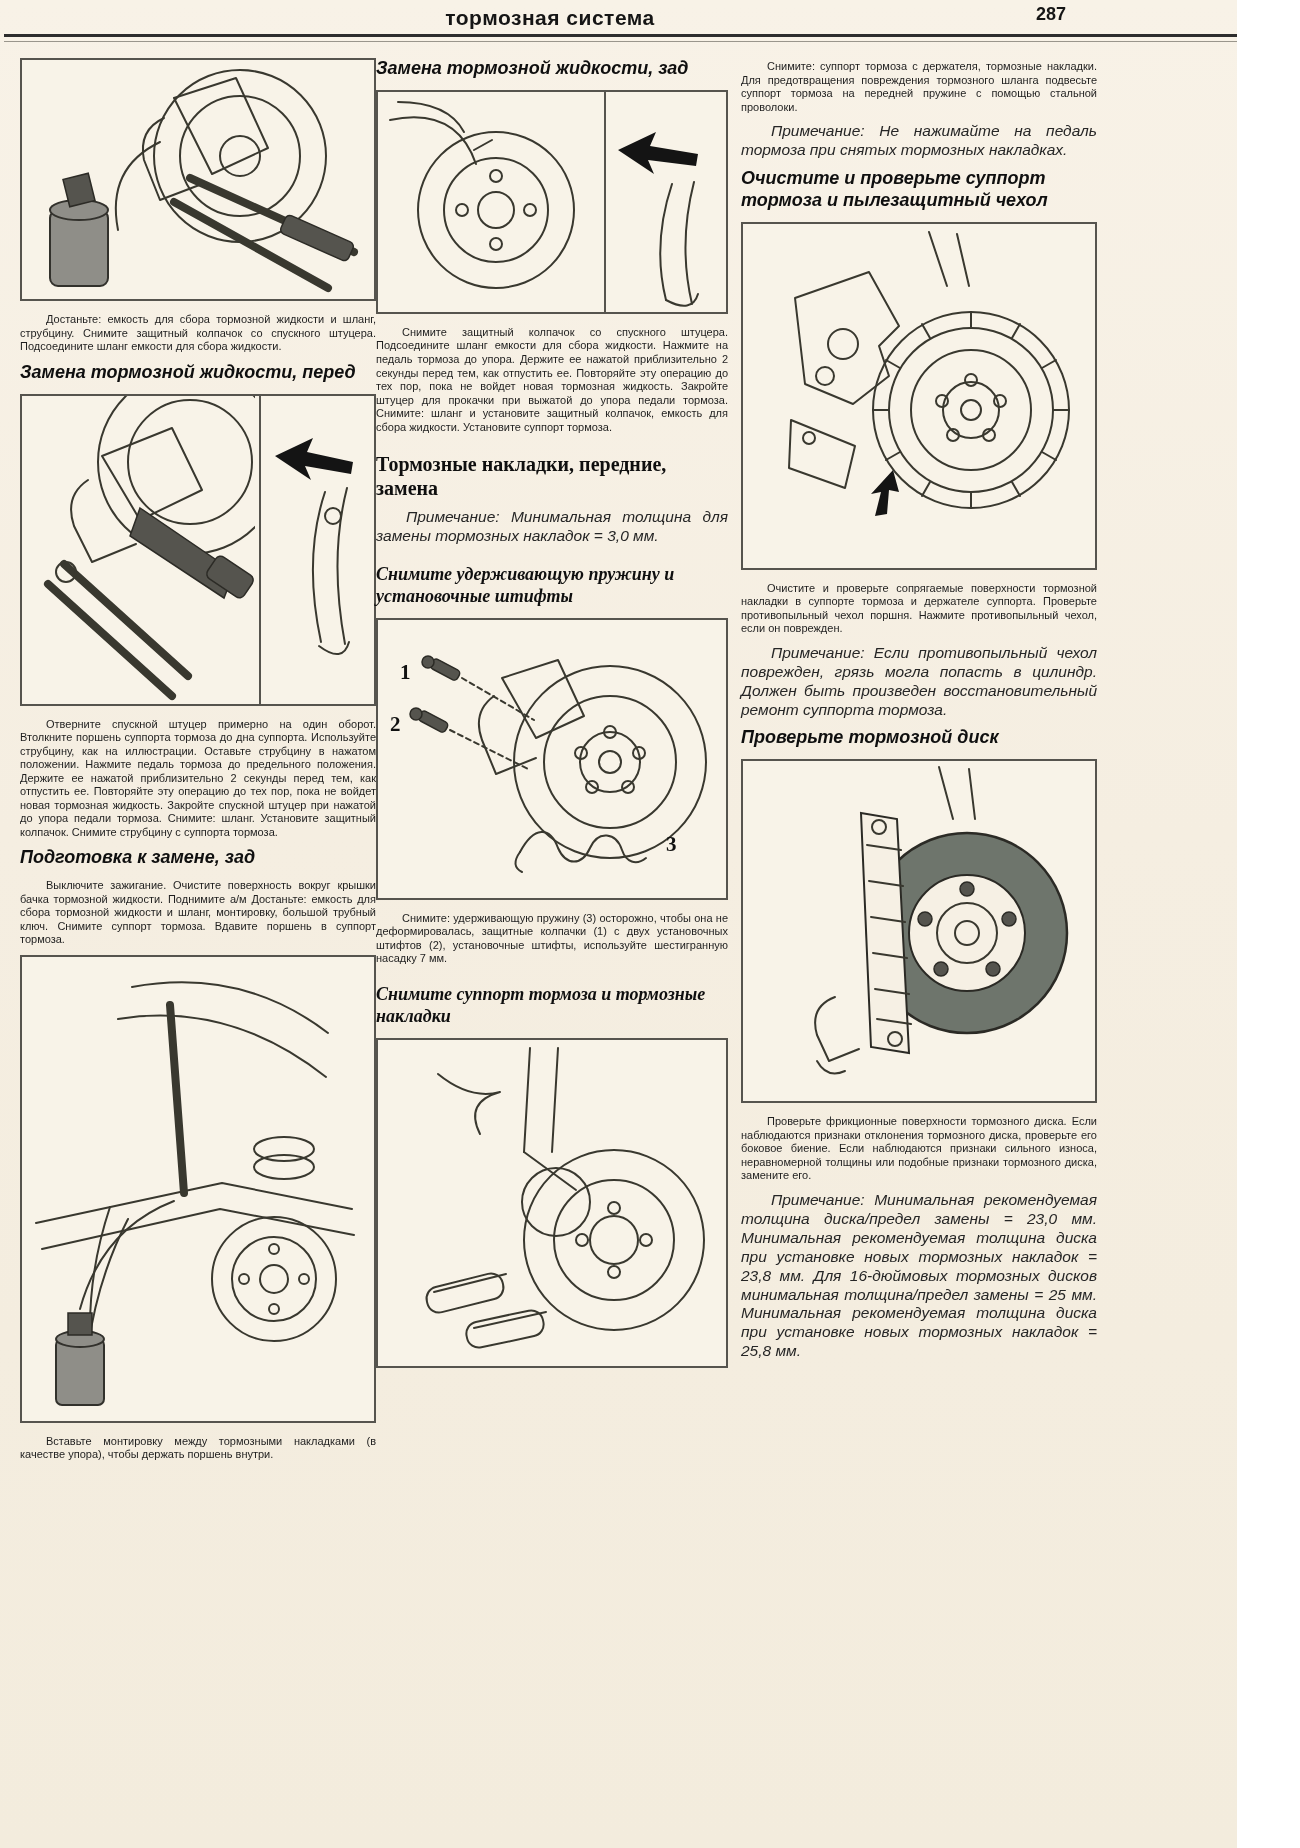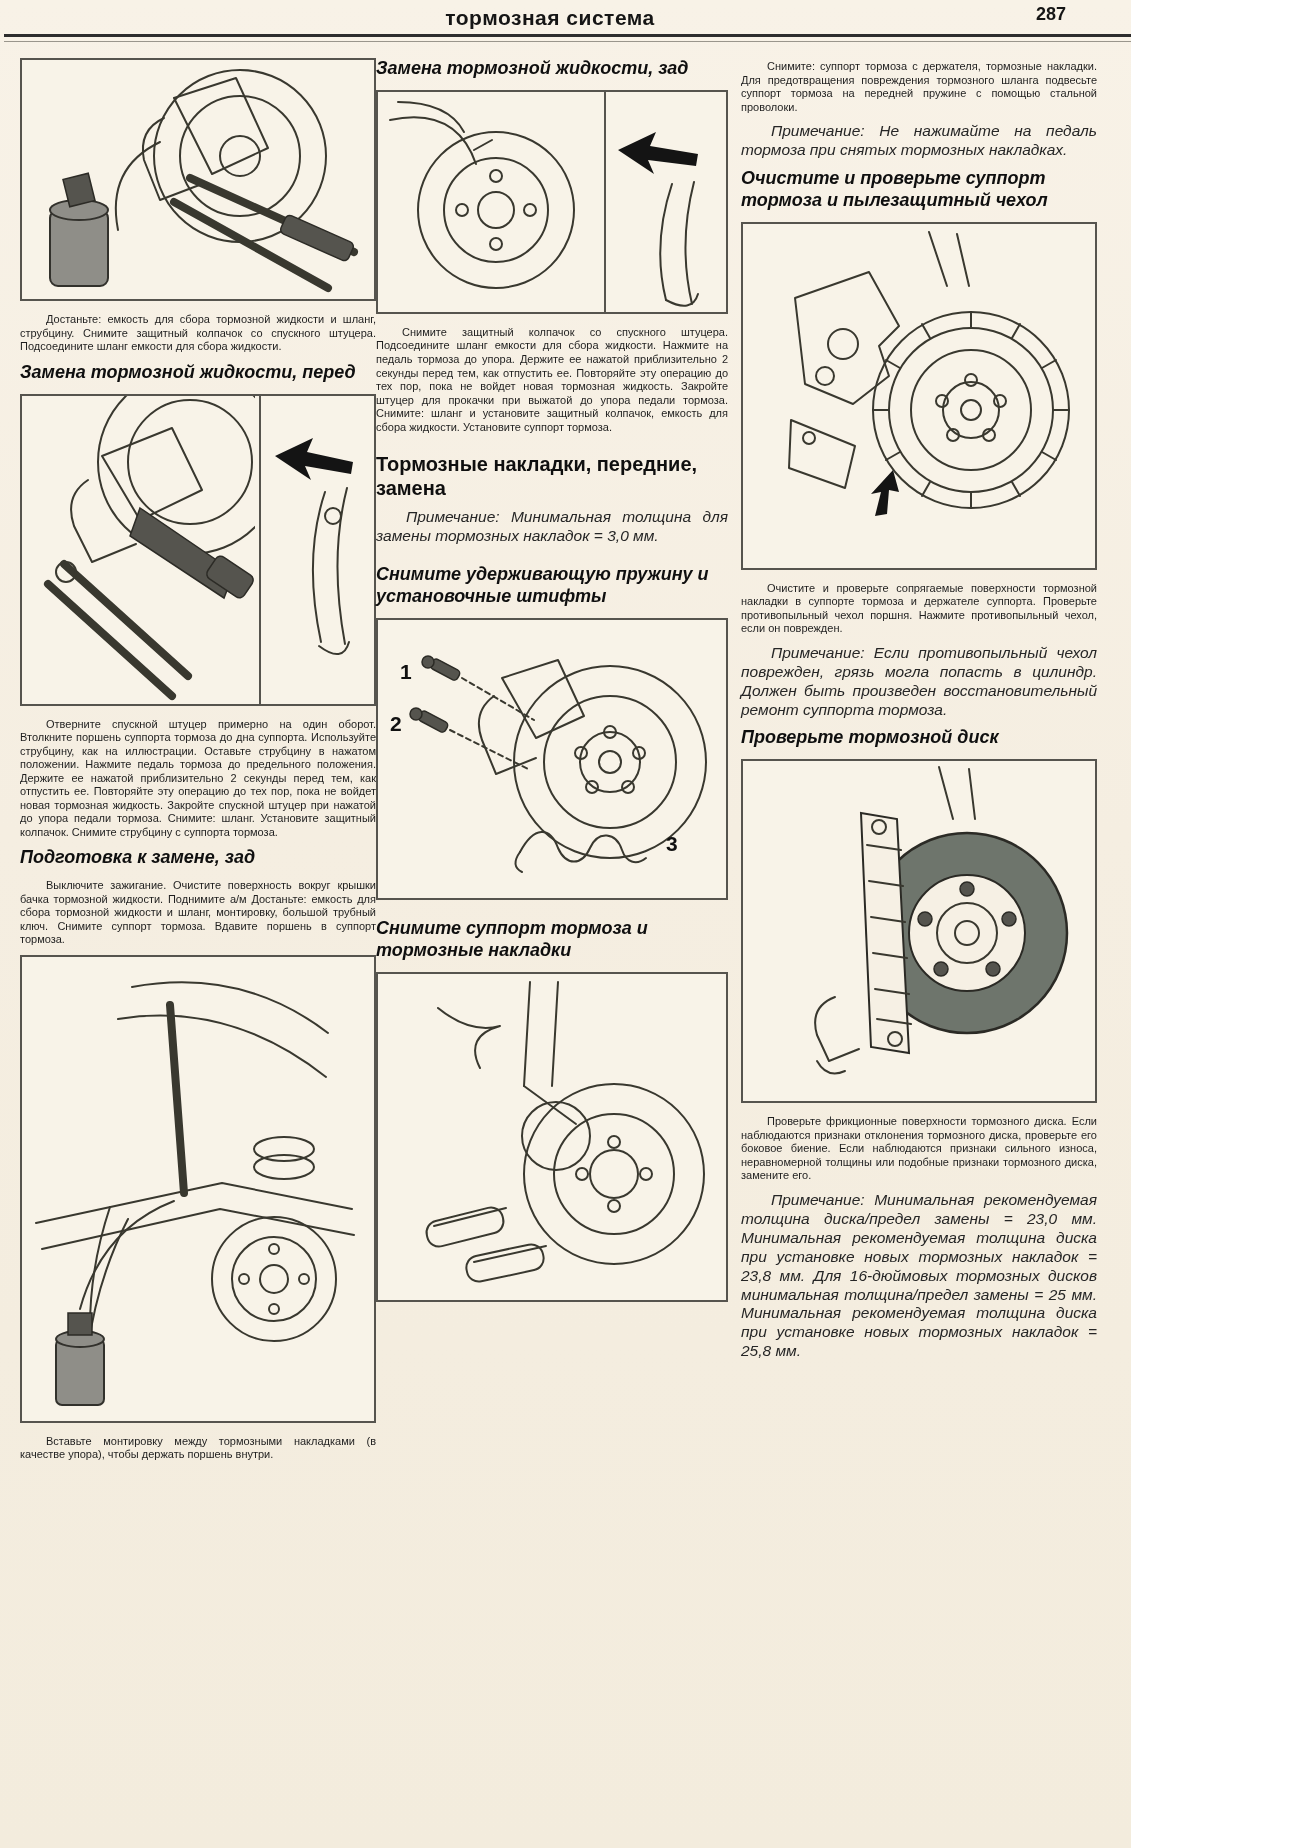--- a/index.html
+++ b/index.html
@@ -1,37 +1,37 @@
 <!DOCTYPE html>
 <html lang="ru"><head>
 <meta charset="utf-8">
 <style>
   html,body{margin:0;padding:0;}
   .page{
     position:relative;
-    width:1131px;height:1848px;
+    width:1237px;height:1848px;
     background:linear-gradient(180deg,#f8f2e7 0%,#f5eee1 45%,#f3ecdd 100%);
     font-family:"Liberation Sans", sans-serif;
     color:#1e1e1e;
     overflow:hidden;
   }
   .hdr-title{position:absolute;top:6px;left:0;width:1100px;text-align:center;
     font-size:21px;font-weight:bold;letter-spacing:.5px;color:#151515;}
   .hdr-page{position:absolute;top:4px;left:1036px;font-size:18px;font-weight:bold;color:#151515;}
   .hdr-rule{position:absolute;top:34px;left:4px;width:1292px;height:4px;
     border-top:3px solid #2d2d2d;border-bottom:1px solid #9a968c;}
   .col{position:absolute;top:58px;}
   .col-left{left:20px;width:356px;}
   .col-mid{left:376px;width:352px;}
   .col-right{left:741px;width:356px;}
   .para{font-size:11px;line-height:1.23;text-align:justify;text-indent:26px;margin:0 0 8px;}
   .note{font-size:15.5px;font-style:italic;line-height:1.22;text-align:justify;text-indent:30px;color:#262626;margin:2px 0 8px;}
   .h-it{font-size:18px;font-weight:bold;font-style:italic;line-height:1.22;margin:8px 0 10px;color:#0f0f0f;}
   .h-bold{font-size:20px;font-weight:bold;line-height:1.2;margin:12px 0 8px;color:#0f0f0f;}
-  .gap{margin-top:18px;}
+  .gap{margin-top:18px;font-family:Liberation Serif, serif;}
   .figure{position:relative;border:2px solid #56544e;background:#f8f3e8;margin:0 0 12px;box-sizing:border-box;}
   .figure svg{display:block;}
   .split{display:flex;}
   .panel{position:relative;box-sizing:border-box;}
   .panel + .panel{border-left:2px solid #56544e;}
   .figlabel{position:absolute;font-size:21px;font-weight:bold;color:#111;}
   .ln{stroke:#39382f;stroke-width:2;fill:none;stroke-linecap:round;stroke-linejoin:round;}
   .thick{stroke:#39382f;stroke-width:8;fill:none;stroke-linecap:round;}
   .darkfill{fill:#55544e;stroke:#2c2b26;stroke-width:1.5;}
   .grayfill{fill:#8f8e88;stroke:#32312c;stroke-width:2;}
@@ -185,20 +185,21 @@
         <circle class="darkfill" cx="38" cy="94" r="6"></circle>
         <path class="ln" stroke-dasharray="5 4" d="M72 110 L152 150"></path>
         <path class="ln" d="M142 232 c14 -26 30 -26 38 -4 c8 18 24 18 32 0 c8 -18 26 -16 32 2 c4 12 14 16 24 8"></path>
         <path class="ln" d="M142 232 q-10 14 2 20"></path>
       </svg>
       <span class="figlabel" style="left:22px;top:40px;">1</span>
       <span class="figlabel" style="left:12px;top:92px;">2</span>
       <span class="figlabel" style="left:288px;top:212px;">3</span>
     </div>
 
+    <p class="para">Снимите: удерживающую пружину (3) осторожно, чтобы она не деформировалась, защитные колпачки (1) с двух установочных штифтов (2), установочные штифты, используйте шестигранную насадку 7 мм.</p>
 
     <h3 class="h-it gap">Снимите суппорт тормоза и тормозные накладки</h3>
 
     <div class="figure gap" style="height:330px;">
       <svg viewBox="0 0 348 326" width="348" height="326">
         <path class="ln" d="M152 8 L146 112"></path>
         <path class="ln" d="M180 8 L174 112"></path>
         <path class="ln" d="M146 112 L198 150"></path>
         <path class="ln" d="M60 34 q32 26 62 18 q-36 10 -20 42"></path>
         <circle class="ln" cx="178" cy="162" r="34"></circle>

